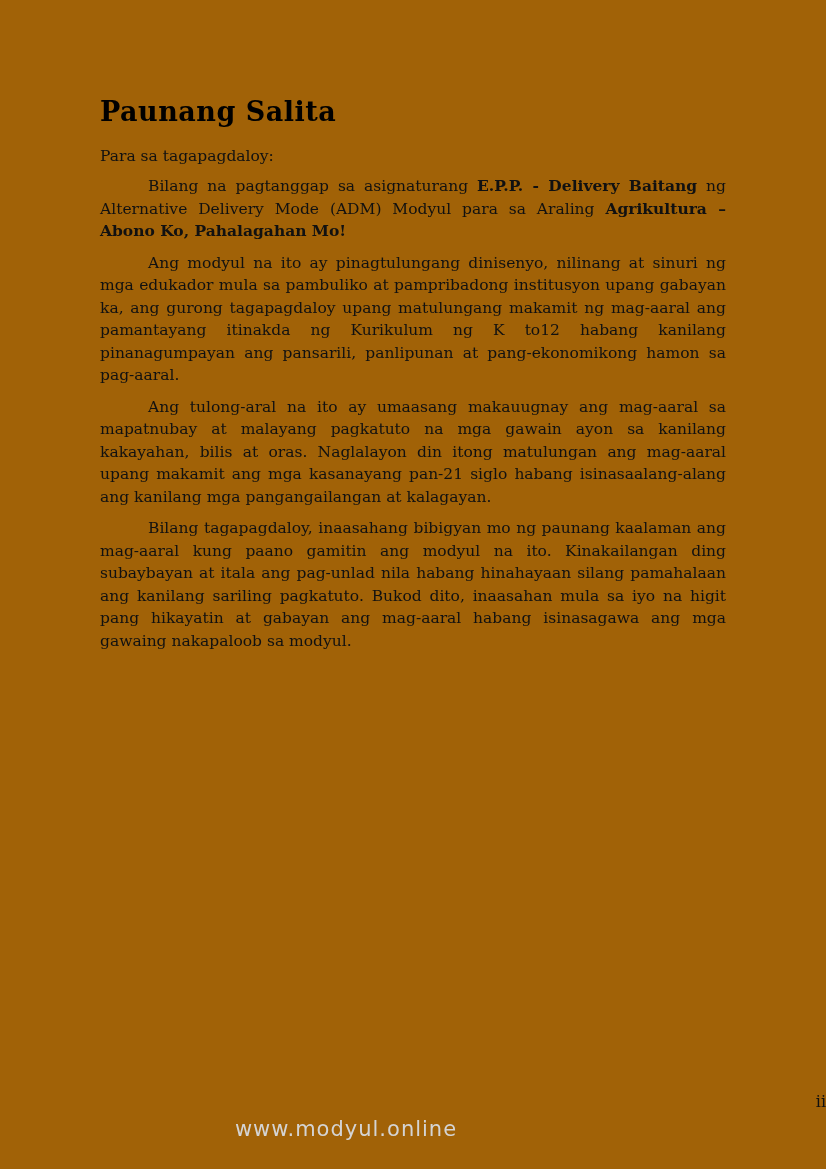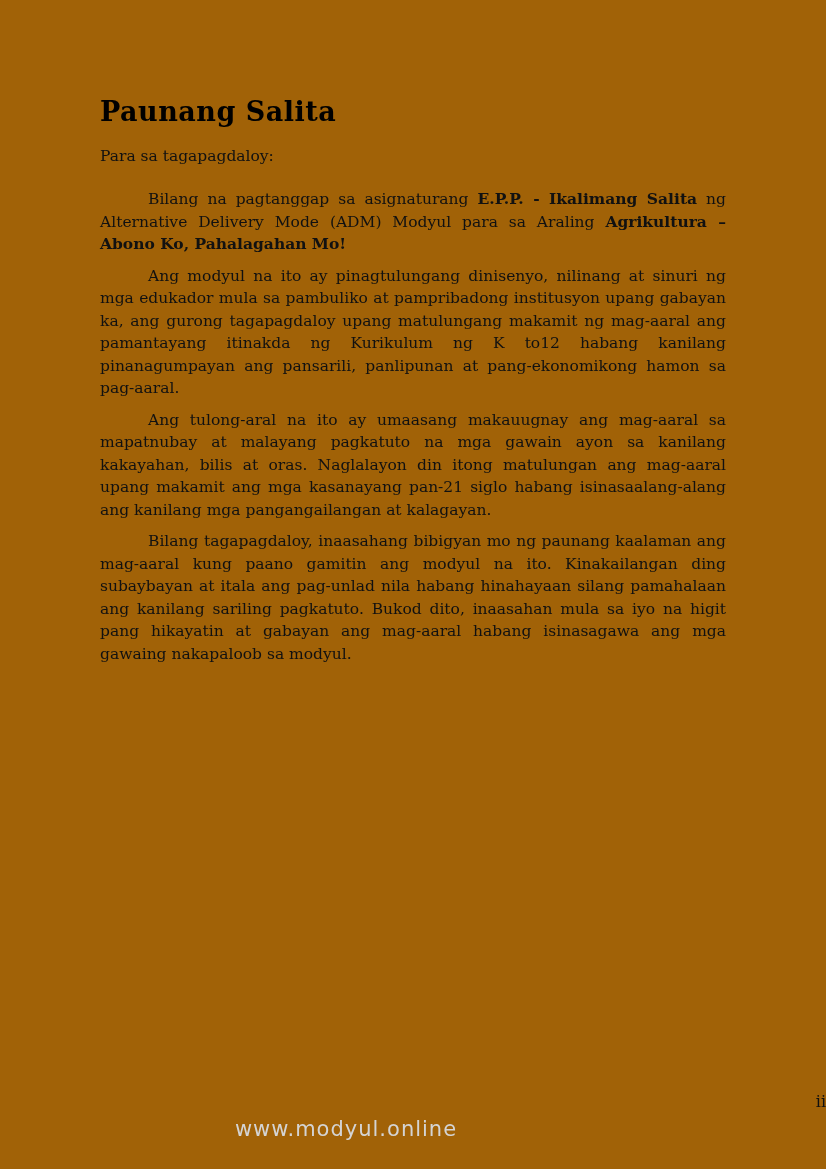--- a/index.html
+++ b/index.html
@@ -24,21 +24,21 @@
     width: 626px;
   }
   h1.doc-title {
     margin: 0 0 18px 0;
     font-size: 27px;
     font-weight: bold;
     letter-spacing: 0.5px;
     color: #000000;
   }
   p.salutation {
-    margin: 0 0 21px 0;
+    margin: 0 0 8px 0;
     font-size: 15.5px;
     line-height: 22px;
   }
   p.body-par {
     margin: 0 0 9px 0;
     font-size: 15.5px;
     line-height: 22.5px;
     text-align: justify;
     text-indent: 48px;
   }
@@ -69,21 +69,21 @@
 </head>
 <body>
 
 <div class="page">
   <div class="content">
 
     <h1 class="doc-title">Paunang Salita</h1>
 
     <p class="salutation">Para sa tagapagdaloy:</p>
 
-    <p class="body-par"><span>Bilang na pagtanggap sa asignaturang </span><b>E.P.P. - Ikalimang Salita</b><span> ng Alternative Delivery Mode (ADM) Modyul para sa Araling </span><b>Agrikultura – Abono Ko, Pahalagahan Mo!</b></p>
+    <p class="body-par"><span>Bilang na pagtanggap sa asignaturang </span><b>E.P.P. - Delivery Baitang</b><span> ng Alternative Delivery Mode (ADM) Modyul para sa Araling </span><b>Agrikultura – Abono Ko, Pahalagahan Mo!</b></p>
 
     <p class="body-par">Ang modyul na ito ay pinagtulungang dinisenyo, nilinang at sinuri ng mga edukador mula sa pambuliko at pampribadong institusyon upang gabayan ka, ang gurong tagapagdaloy upang matulungang makamit ng mag-aaral ang pamantayang itinakda ng Kurikulum ng K to12 habang kanilang pinanagumpayan ang pansarili, panlipunan at pang-ekonomikong hamon sa pag-aaral.</p>
 
     <p class="body-par">Ang tulong-aral na ito ay umaasang makauugnay ang mag-aaral sa mapatnubay at malayang pagkatuto na mga gawain ayon sa kanilang kakayahan, bilis at oras. Naglalayon din itong matulungan ang mag-aaral upang makamit ang mga kasanayang pan-21 siglo habang isinasaalang-alang ang kanilang mga pangangailangan at kalagayan.</p>
 
     <p class="body-par">Bilang tagapagdaloy, inaasahang bibigyan mo ng paunang kaalaman ang mag-aaral kung paano gamitin ang modyul na ito. Kinakailangan ding subaybayan at itala ang pag-unlad nila habang hinahayaan silang pamahalaan ang kanilang sariling pagkatuto. Bukod dito, inaasahan mula sa iyo na higit pang hikayatin at gabayan ang mag-aaral habang isinasagawa ang mga gawaing nakapaloob sa modyul.</p>
 
   </div>
 
   <div class="footer-pageno">ii</div>

